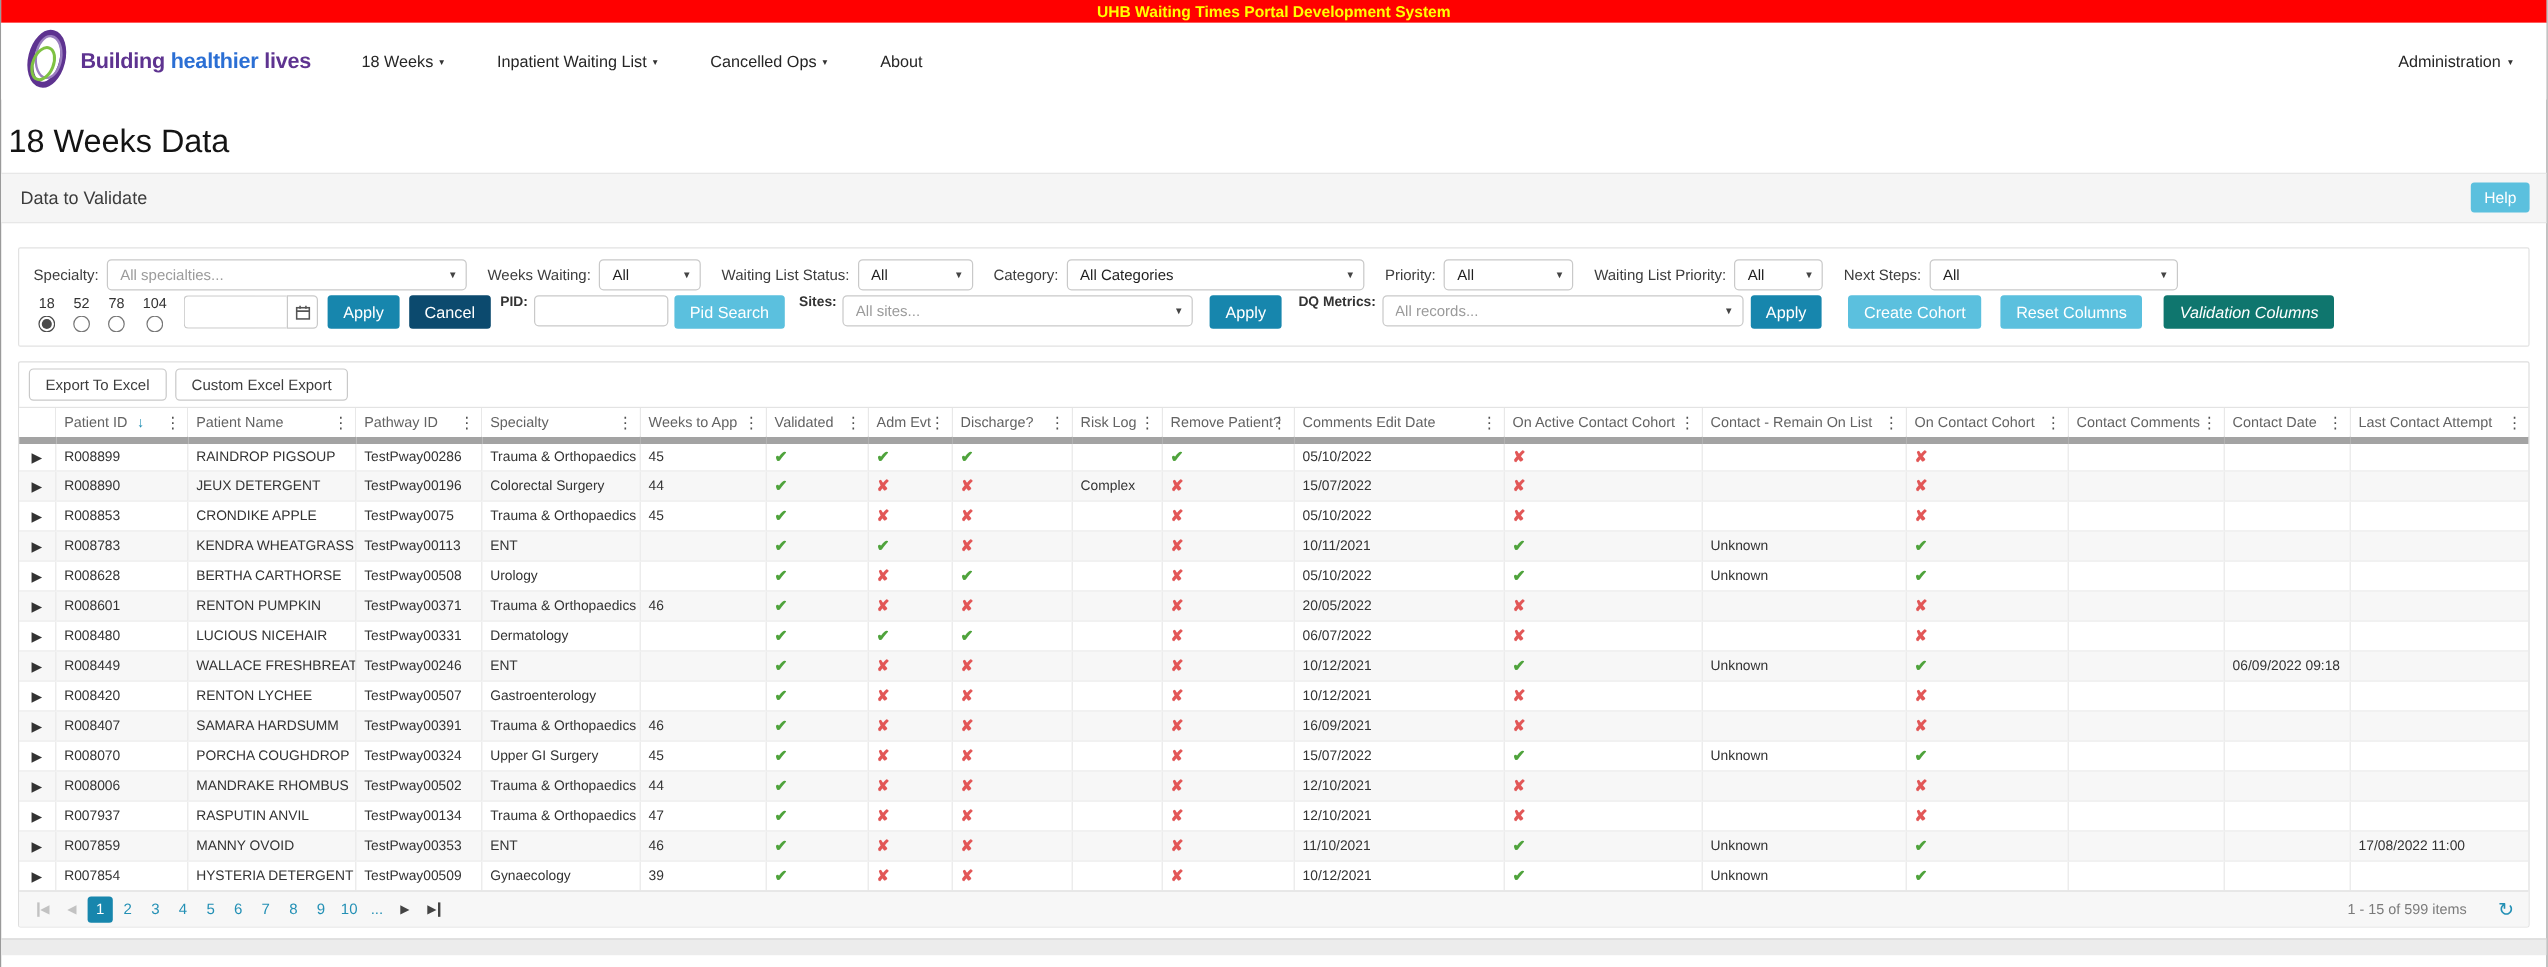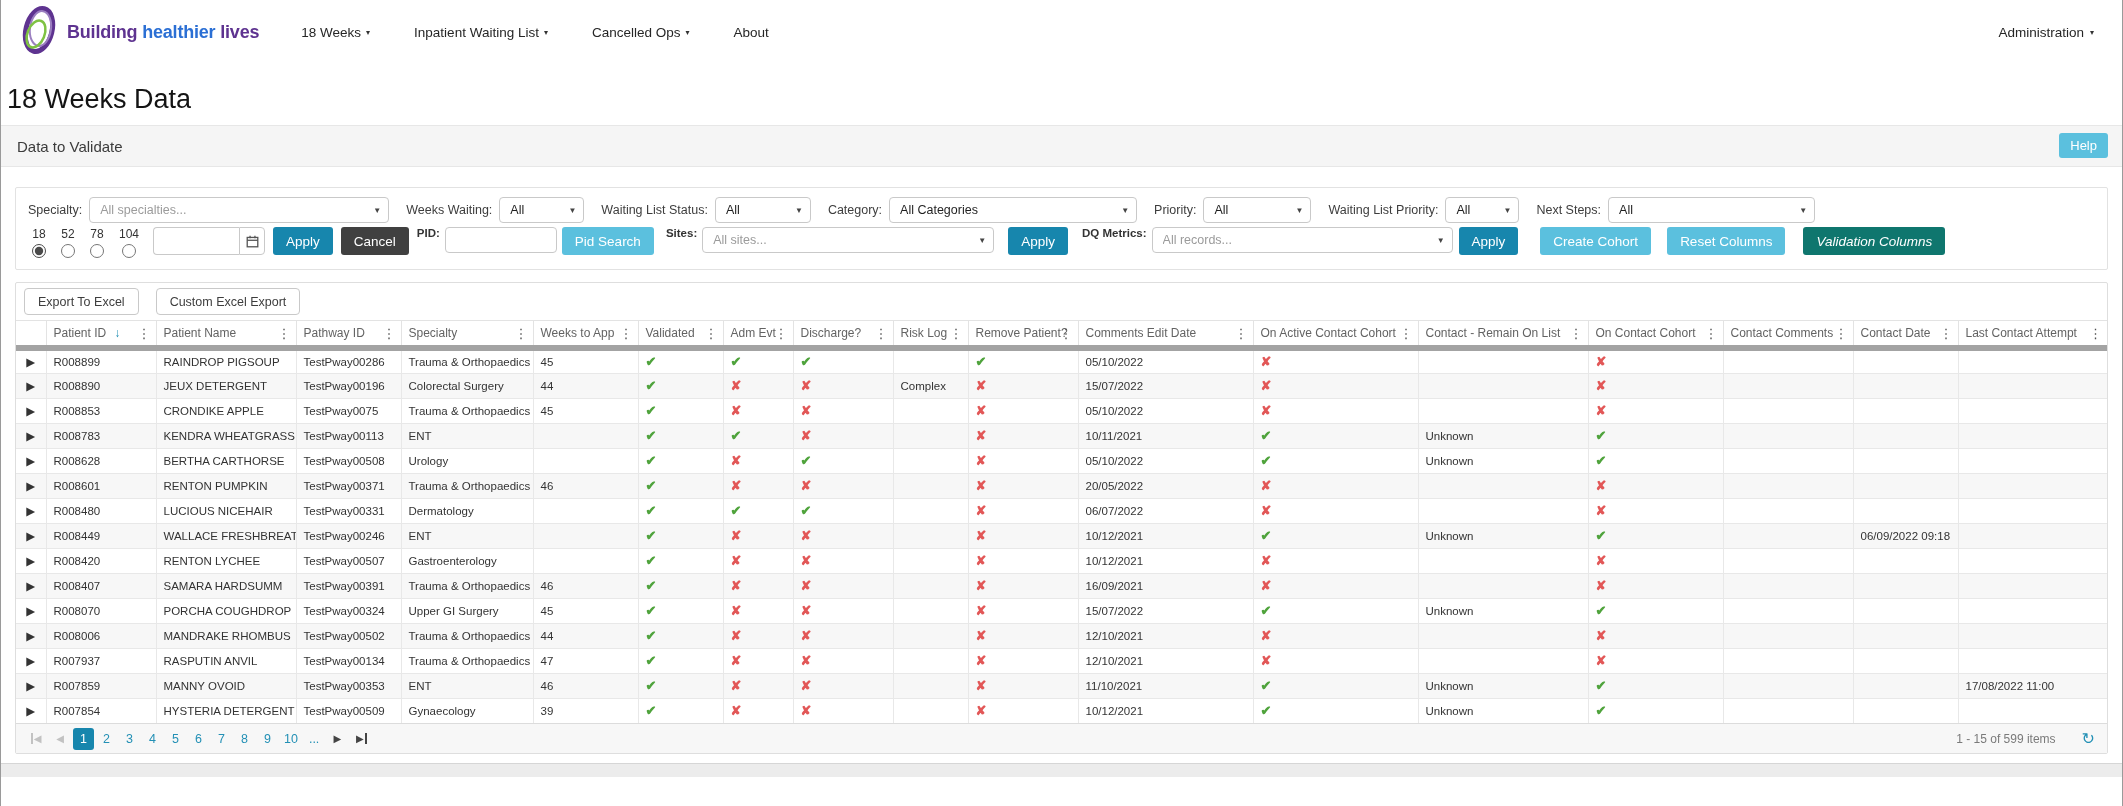--- a/index.html
+++ b/index.html
@@ -46,32 +46,32 @@
   .weeks-block { display:flex; gap:15px; margin:0 14px 1px 4px; }
   .week-col { display:flex; flex-direction:column; align-items:center; gap:3px; font-size:12px; color:#333; }
   .week-col input[type=radio] { width:14px; height:14px; margin:0; accent-color:#4a4a4a; }
 
   .date-group { display:flex; align-items:stretch; margin-right:8px; }
   .date-input { width:86px; height:28px; border:1px solid #c9c9c9; border-right:none; border-radius:4px 0 0 4px; padding:0 7px; font-size:12.5px; font-family:inherit; outline:none; }
   .date-btn { width:26px; height:28px; border:1px solid #c9c9c9; background:#fff; border-radius:0 4px 4px 0; display:flex; align-items:center; justify-content:center; cursor:pointer; }
 
   .btn { height:28px; border:none; border-radius:3px; color:#fff; font-family:inherit; font-size:13.5px; padding:0 13px; cursor:pointer; white-space:nowrap; }
   .btn-primary { background:#1786ad; }
-  .btn-danger { background:#404040; }
+  .btn-danger { background:#0c4a6e; }
   .btn-light { background:#5bc0de; }
   .btn-green { background:#0f766e;font-style:italic; }
   .mr6{margin-right:6px}.mr8{margin-right:8px}.mr12{margin-right:12px}.mr14{margin-right:14px}.mr16{margin-right:16px}.mr18{margin-right:18px}.mr22{margin-right:22px}
 
   .lbl-sm { font-size:11.5px; font-weight:bold; color:#333; margin:0 5px 7px 0; white-space:nowrap; }
   .pid-input { width:112px; height:26px; border:1px solid #c9c9c9; border-radius:4px; margin:0 5px 1px 0; padding:0 7px; font-size:12.5px; font-family:inherit; outline:none; }
   .row2-combo { margin-bottom:1px; }
 
   
   .grid-panel { margin:0 14px; border:1px solid #dedede; border-radius:2px; background:#fff; }
-  .grid-toolbar { padding:5px 8px; border-bottom:1px solid #e3e3e3; display:flex; gap:17px; }
+  .grid-toolbar { padding:5px 8px; border-bottom:1px solid #e3e3e3; display:flex; gap:7px; }
   .btn-outline { background:#fff; border:1px solid #c9c9c9; border-radius:4px; height:27px; font-size:12.5px; color:#3d3d3d; font-family:inherit; padding:0 13px; cursor:pointer; }
 
   table.grid { border-collapse:collapse; table-layout:fixed; width:100%; }
   .grid thead th { border-left:1px solid #e3e3e3; border-bottom:6px solid #a3a3a3; font-weight:400; font-size:12px; color:#636363; text-align:left; padding:5px 18px 5px 7px; height:27px; position:relative; white-space:nowrap; overflow:hidden; background:#fff; }
   .grid thead th:first-child { border-left:none; }
   .col-menu { position:absolute; right:5px; top:50%; transform:translateY(-50%); color:#4f4f4f; font-size:13px; cursor:pointer; }
   .sort-arrow { color:#2390b5; margin-left:8px; font-size:12px; }
   .grid tbody td { border-left:1px solid #e8e8e8; border-top:1px solid #e8e8e8; font-size:11.5px; color:#333; padding:0 7px; height:25px; white-space:nowrap; overflow:hidden; }
   .grid tbody td:first-child { border-left:none; }
   .grid tbody tr.even { background:#f7f7f7; }
@@ -91,20 +91,21 @@
   .pager-info { margin-left:auto; font-size:12px; color:#7a7a7a; margin-right:26px; }
   .refresh { color:#2390b5; font-size:16px; cursor:pointer; margin-right:4px; }
 
   .hscroll-track { margin-top:9px; height:14px; background:#ececec; border-top:1px solid #d6d6d6; }
 </style>
 </head>
 <body>
 
 <div class="app">
 
+  <div class="env-banner">UHB Waiting Times Portal Development System</div>
 
   <nav class="navbar">
     <div class="brand">
       <span>
         <svg width="40" height="52" viewBox="0 0 40 52">
           <ellipse cx="20" cy="26" rx="13" ry="22" fill="none" stroke="#5e3390" stroke-width="5" transform="rotate(14 20 26)"></ellipse>
           <ellipse cx="21.5" cy="24.5" rx="10.5" ry="17.5" fill="none" stroke="#9b7fc0" stroke-width="2" transform="rotate(8 21.5 24.5)"></ellipse>
           <ellipse cx="17" cy="30" rx="8.5" ry="14" fill="none" stroke="#7fc243" stroke-width="2.5" transform="rotate(22 17 30)"></ellipse>
         </svg>
       </span>

